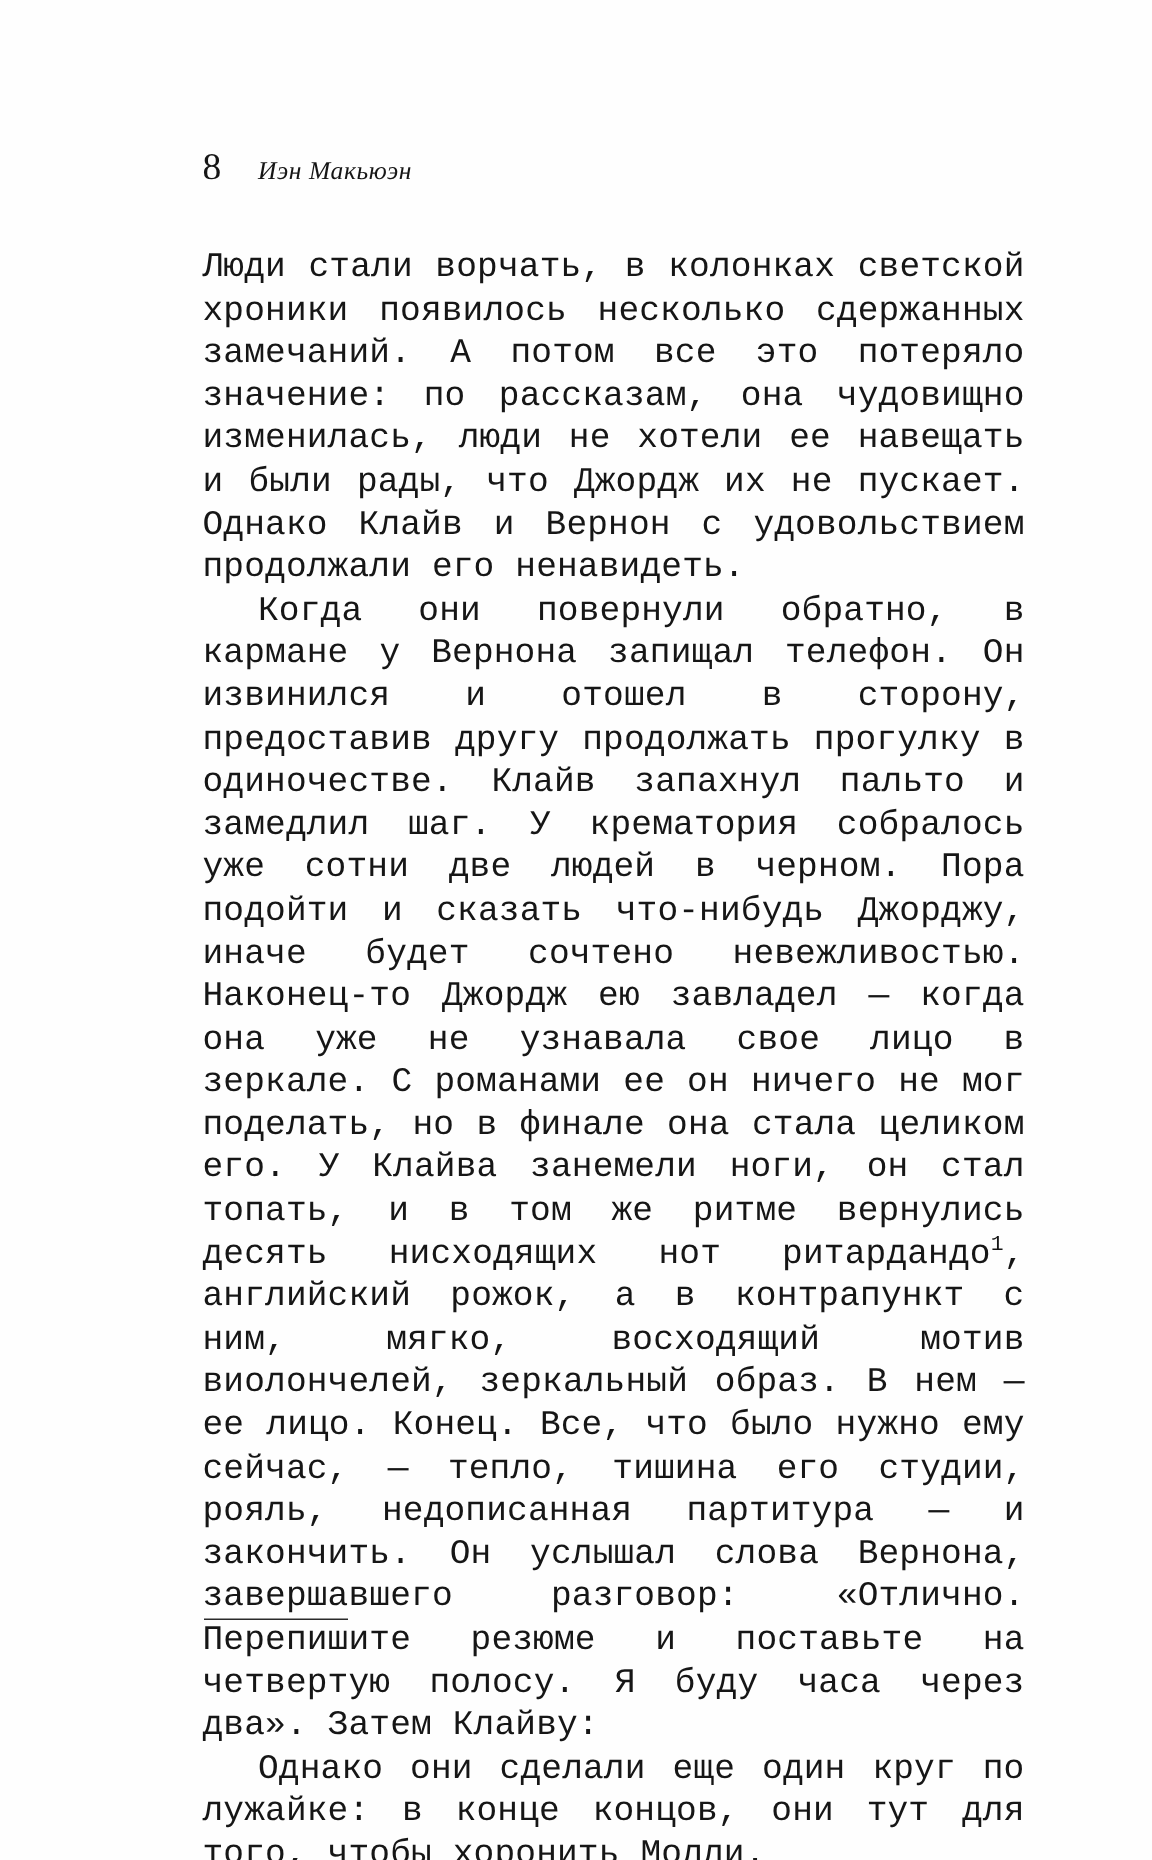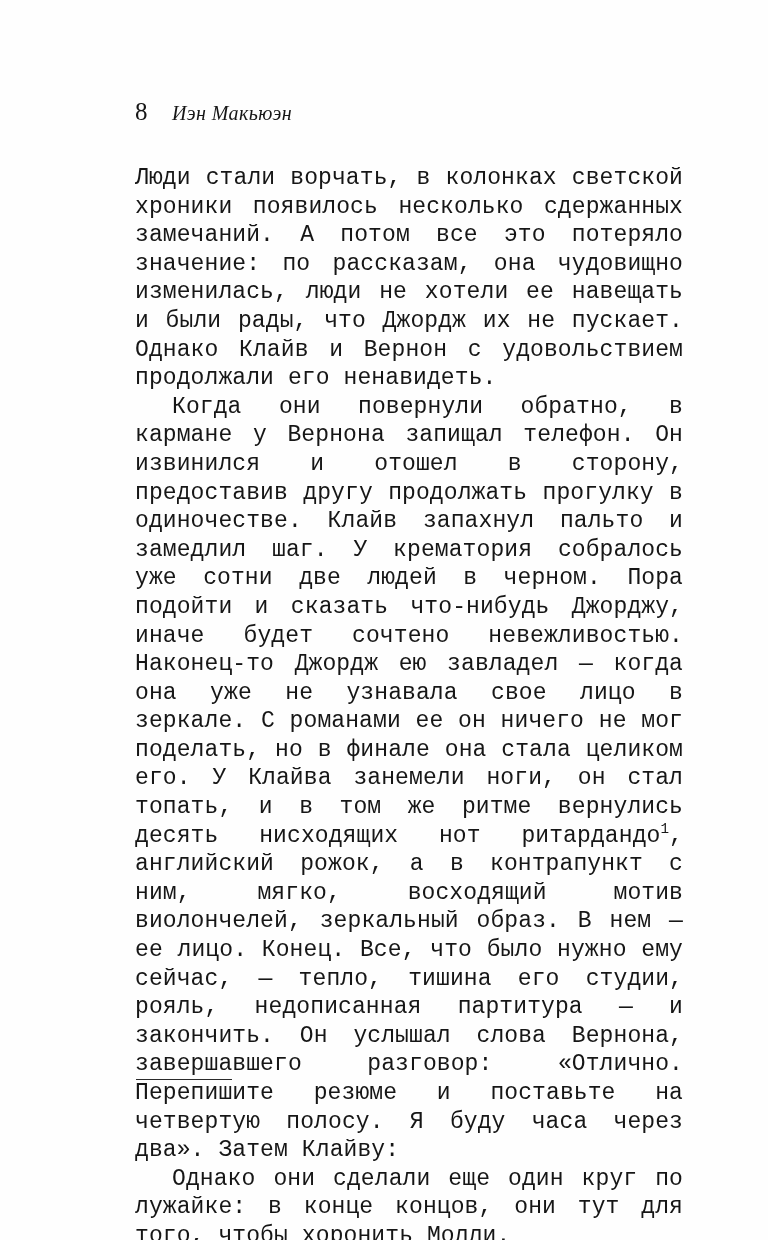--- a/index.html
+++ b/index.html
@@ -25,21 +25,21 @@
     display: flex;
     align-items: baseline;
   }
   .page-number {
     font-size: 25px;
     font-weight: 400;
     letter-spacing: 0.5px;
   }
   .author {
     font-style: italic;
-    font-size: 20px;
+    font-size: 17px;
     margin-left: 24px;
     letter-spacing: 0.4px;
   }
   
   .body-text {
     position: absolute;
     top: 164px;
     left: 135px;
     width: 548px;
     font-size: 23px;

